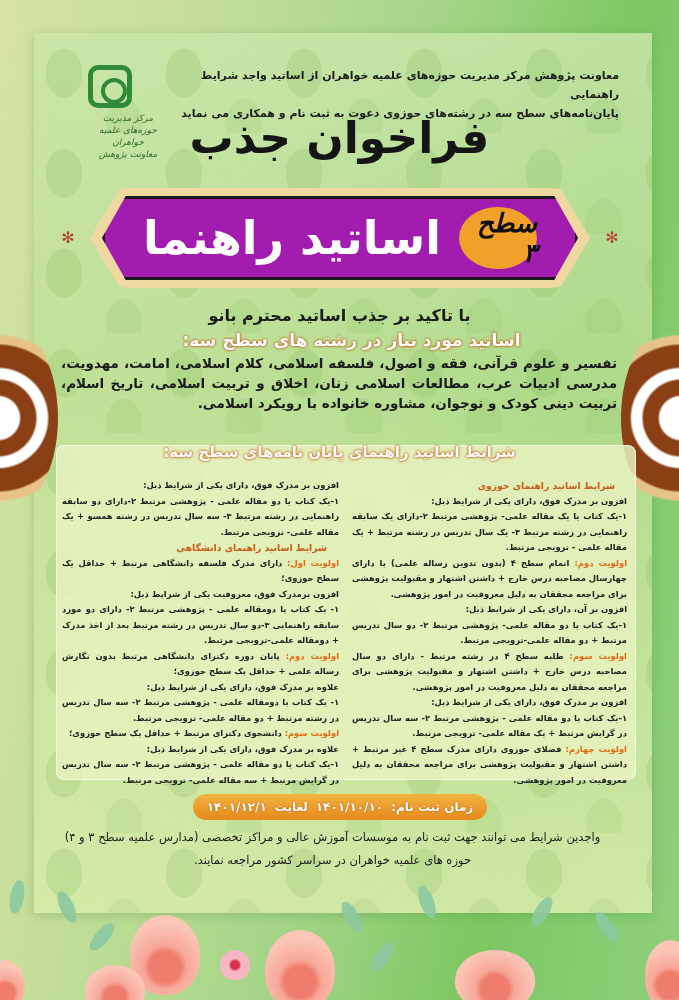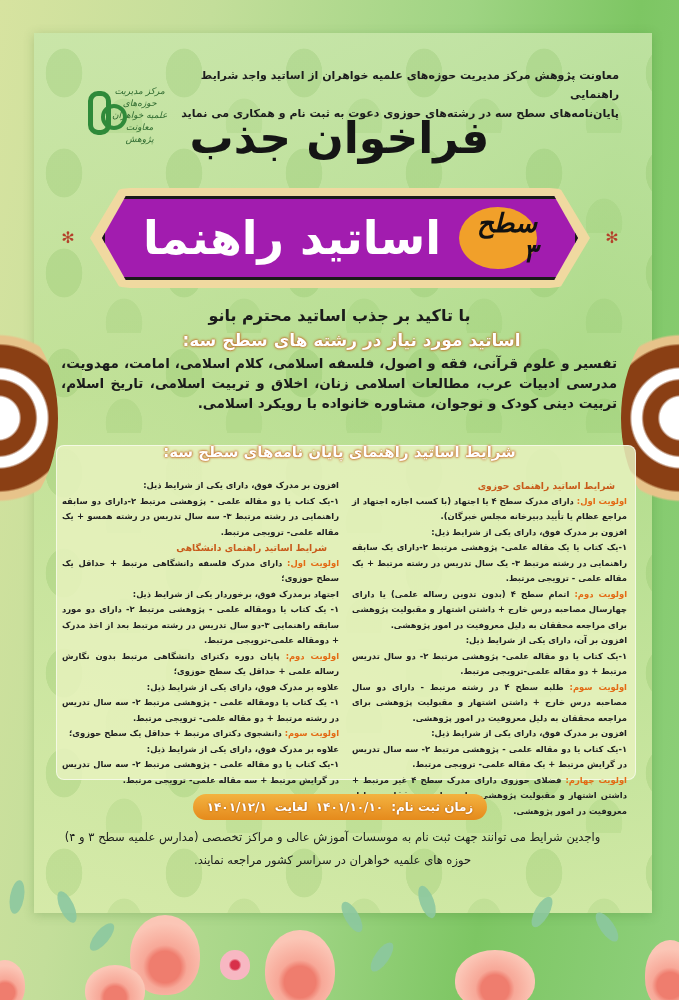--- a/index.html
+++ b/index.html
@@ -22,21 +22,21 @@
     background-size:120px 100px;
     opacity:.8;
   }
   .rtl{direction:rtl;text-align:right;}
   .intro{
     position:absolute;right:60px;top:66px;width:470px;
     font-size:11px;font-weight:bold;color:#1c1c1c;line-height:19px;
   }
   .logo{
     position:absolute;left:88px;top:65px;width:80px;height:95px;
-    display:flex;flex-direction:row;align-items:center;
+    display:flex;flex-direction:column;align-items:flex-start;
   }
   .logo-mark{
     width:44px;height:44px;border:5px solid #2f8a3a;border-radius:10px;transform:rotate(0deg);
     position:relative;
   }
   .logo-mark::after{
     content:"";position:absolute;left:8px;top:8px;width:18px;height:18px;border:4px solid #2f8a3a;border-radius:50%;
   }
   .logo-text{font-size:9px;color:#2f6a30;font-style:italic;margin-top:4px;text-align:center;line-height:12px;}
   .title{
@@ -136,38 +136,37 @@
 
 <div class="sub1">با تاکید بر جذب اساتید محترم بانو</div>
 <div class="sub2">اساتید مورد نیاز در رشته های سطح سه:</div>
 <div class="fields">تفسیر و علوم قرآنی، فقه و اصول، فلسفه اسلامی، کلام اسلامی، امامت، مهدویت، مدرسی ادبیات عرب، مطالعات اسلامی زنان، اخلاق و تربیت اسلامی، تاریخ اسلام، تربیت دینی کودک و نوجوان، مشاوره خانواده با رویکرد اسلامی.</div>
 
 <div class="box"></div>
 <div class="box-title">شرایط اساتید راهنمای پایان نامه‌های سطح سه:</div>
 
 <div class="col col-right">
   <div class="sec-h">شرایط اساتید راهنمای حوزوی</div>
-  <div><span class="prio">اولویت اول:</span><span> دارای مدرک سطح ۴ یا اجتهاد (با کسب اجازه اجتهاد از مراجع عظام یا تأیید دبیرخانه مجلس خبرگان).</span></div>
   <div><span>افزون بر مدرک فوق، دارای یکی از شرایط ذیل:</span></div>
   <div><span>۱-یک کتاب یا یک مقاله علمی- پژوهشی مرتبط ۲-دارای یک سابقه راهنمایی در رشته مرتبط ۳- یک سال تدریس در رشته مرتبط + یک مقاله علمی - ترویجی مرتبط.</span></div>
   <div><span class="prio">اولویت دوم:</span><span> اتمام سطح ۴ (بدون تدوین رساله علمی) یا دارای چهارسال مصاحبه درس خارج + داشتن اشتهار و مقبولیت پژوهشی برای مراجعه محققان به دلیل معروفیت در امور پژوهشی.</span></div>
   <div><span>افزون بر آن، دارای یکی از شرایط ذیل:</span></div>
   <div><span>۱-یک کتاب یا دو مقاله علمی- پژوهشی مرتبط ۲- دو سال تدریس مرتبط + دو مقاله علمی-ترویجی مرتبط.</span></div>
   <div><span class="prio">اولویت سوم:</span><span> طلبه سطح ۴ در رشته مرتبط - دارای دو سال مصاحبه درس خارج + داشتن اشتهار و مقبولیت پژوهشی برای مراجعه محققان به دلیل معروفیت در امور پژوهشی.</span></div>
   <div><span>افزون بر مدرک فوق، دارای یکی از شرایط ذیل:</span></div>
   <div><span>۱-یک کتاب یا دو مقاله علمی - پژوهشی مرتبط ۲- سه سال تدریس در گرایش مرتبط + یک مقاله علمی- ترویجی مرتبط.</span></div>
   <div><span class="prio">اولویت چهارم:</span><span> فضلای حوزوی دارای مدرک سطح ۴ غیر مرتبط + داشتن اشتهار و مقبولیت پژوهشی برای مراجعه محققان به دلیل معروفیت در امور پژوهشی.</span></div>
 </div>
 
 <div class="col col-left">
   <div><span>افزون بر مدرک فوق، دارای یکی از شرایط ذیل:</span></div>
   <div><span>۱-یک کتاب یا دو مقاله علمی - پژوهشی مرتبط ۲-دارای دو سابقه راهنمایی در رشته مرتبط ۳- سه سال تدریس در رشته همسو + یک مقاله علمی- ترویجی مرتبط.</span></div>
   <div class="sec-h">شرایط اساتید راهنمای دانشگاهی</div>
   <div><span class="prio">اولویت اول:</span><span> دارای مدرک فلسفه دانشگاهی مرتبط + حداقل یک سطح حوزوی؛</span></div>
-  <div><span>اجتهاد برمدرک فوق، برخوردار یکی از شرایط ذیل:</span></div>
+  <div><span>افزون برمدرک فوق، معروفیت یکی از شرایط ذیل:</span></div>
   <div><span>۱- یک کتاب یا دومقاله علمی - پژوهشی مرتبط ۲- دارای دو مورد سابقه راهنمایی ۳-دو سال تدریس در رشته مرتبط بعد از اخذ مدرک + دومقاله علمی-ترویجی مرتبط.</span></div>
   <div><span class="prio">اولویت دوم:</span><span> پایان دوره دکترای دانشگاهی مرتبط بدون نگارش رساله علمی + حداقل یک سطح حوزوی؛</span></div>
   <div><span>علاوه بر مدرک فوق، دارای یکی از شرایط ذیل:</span></div>
   <div><span>۱- یک کتاب یا دومقاله علمی - پژوهشی مرتبط ۲- سه سال تدریس در رشته مرتبط + دو مقاله علمی- ترویجی مرتبط.</span></div>
   <div><span class="prio">اولویت سوم:</span><span> دانشجوی دکترای مرتبط + حداقل یک سطح حوزوی؛</span></div>
   <div><span>علاوه بر مدرک فوق، دارای یکی از شرایط ذیل:</span></div>
   <div><span>۱-یک کتاب یا دو مقاله علمی - پژوهشی مرتبط ۲- سه سال تدریس در گرایش مرتبط + سه مقاله علمی- ترویجی مرتبط.</span></div>
 </div>
 
 <div class="reg-pill">

